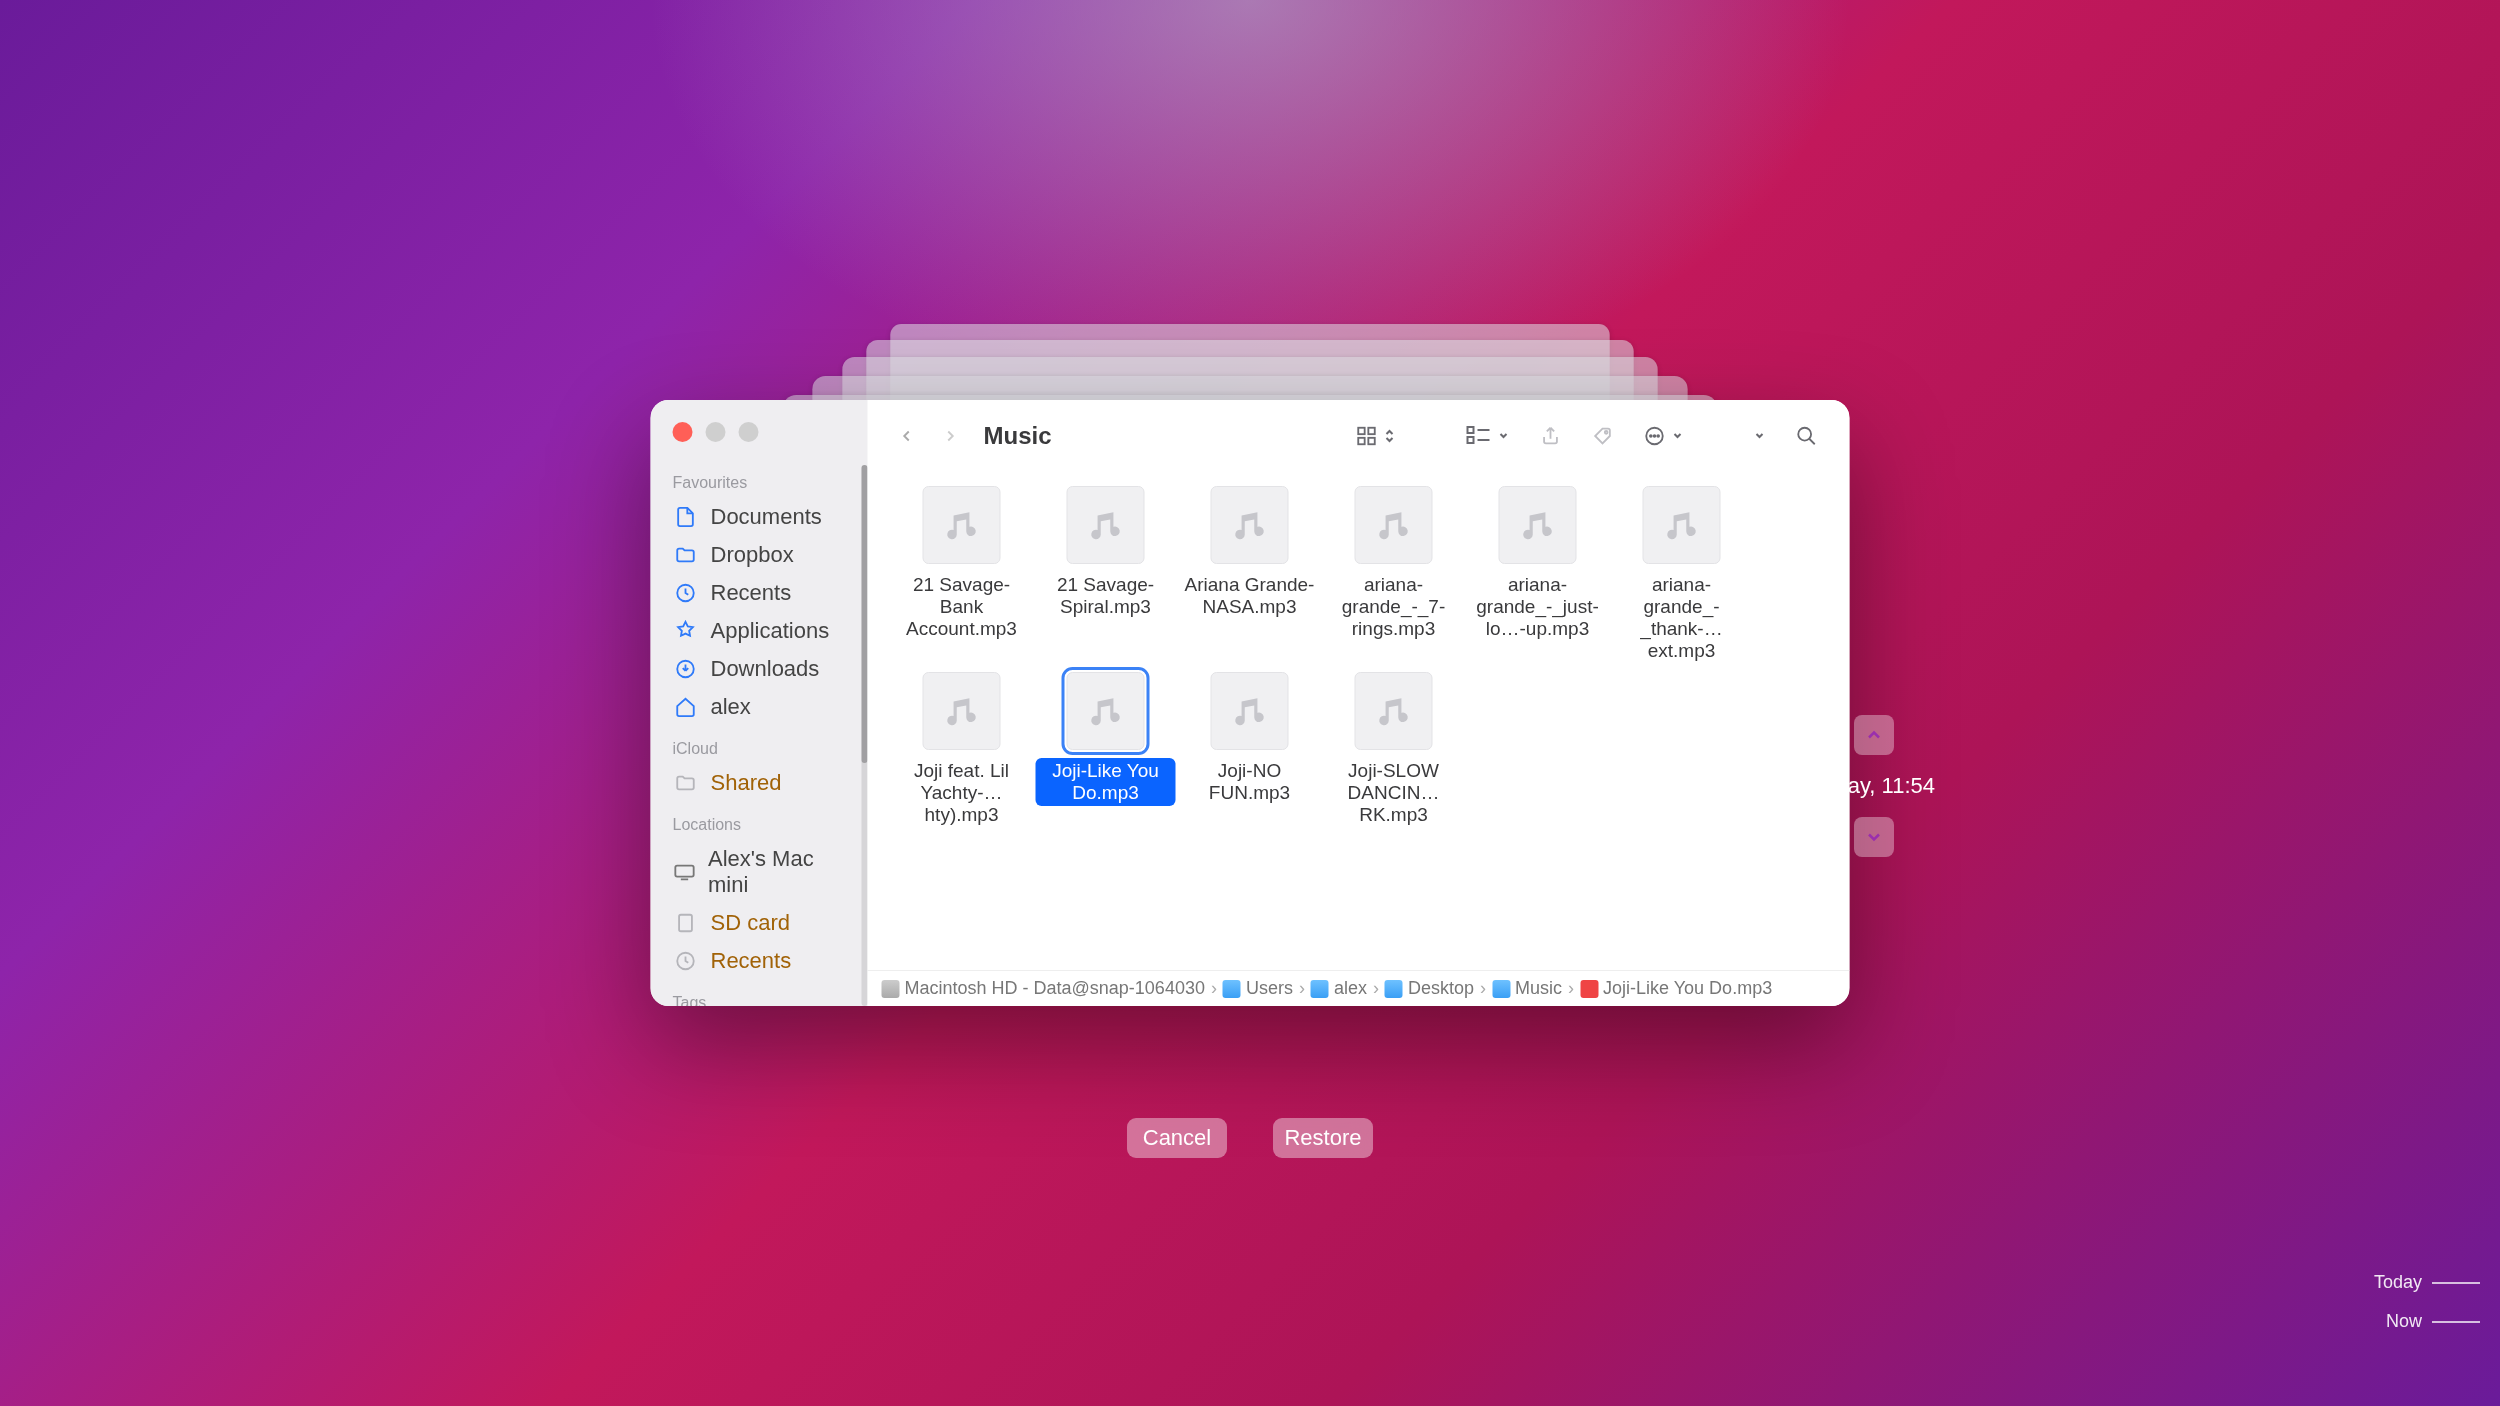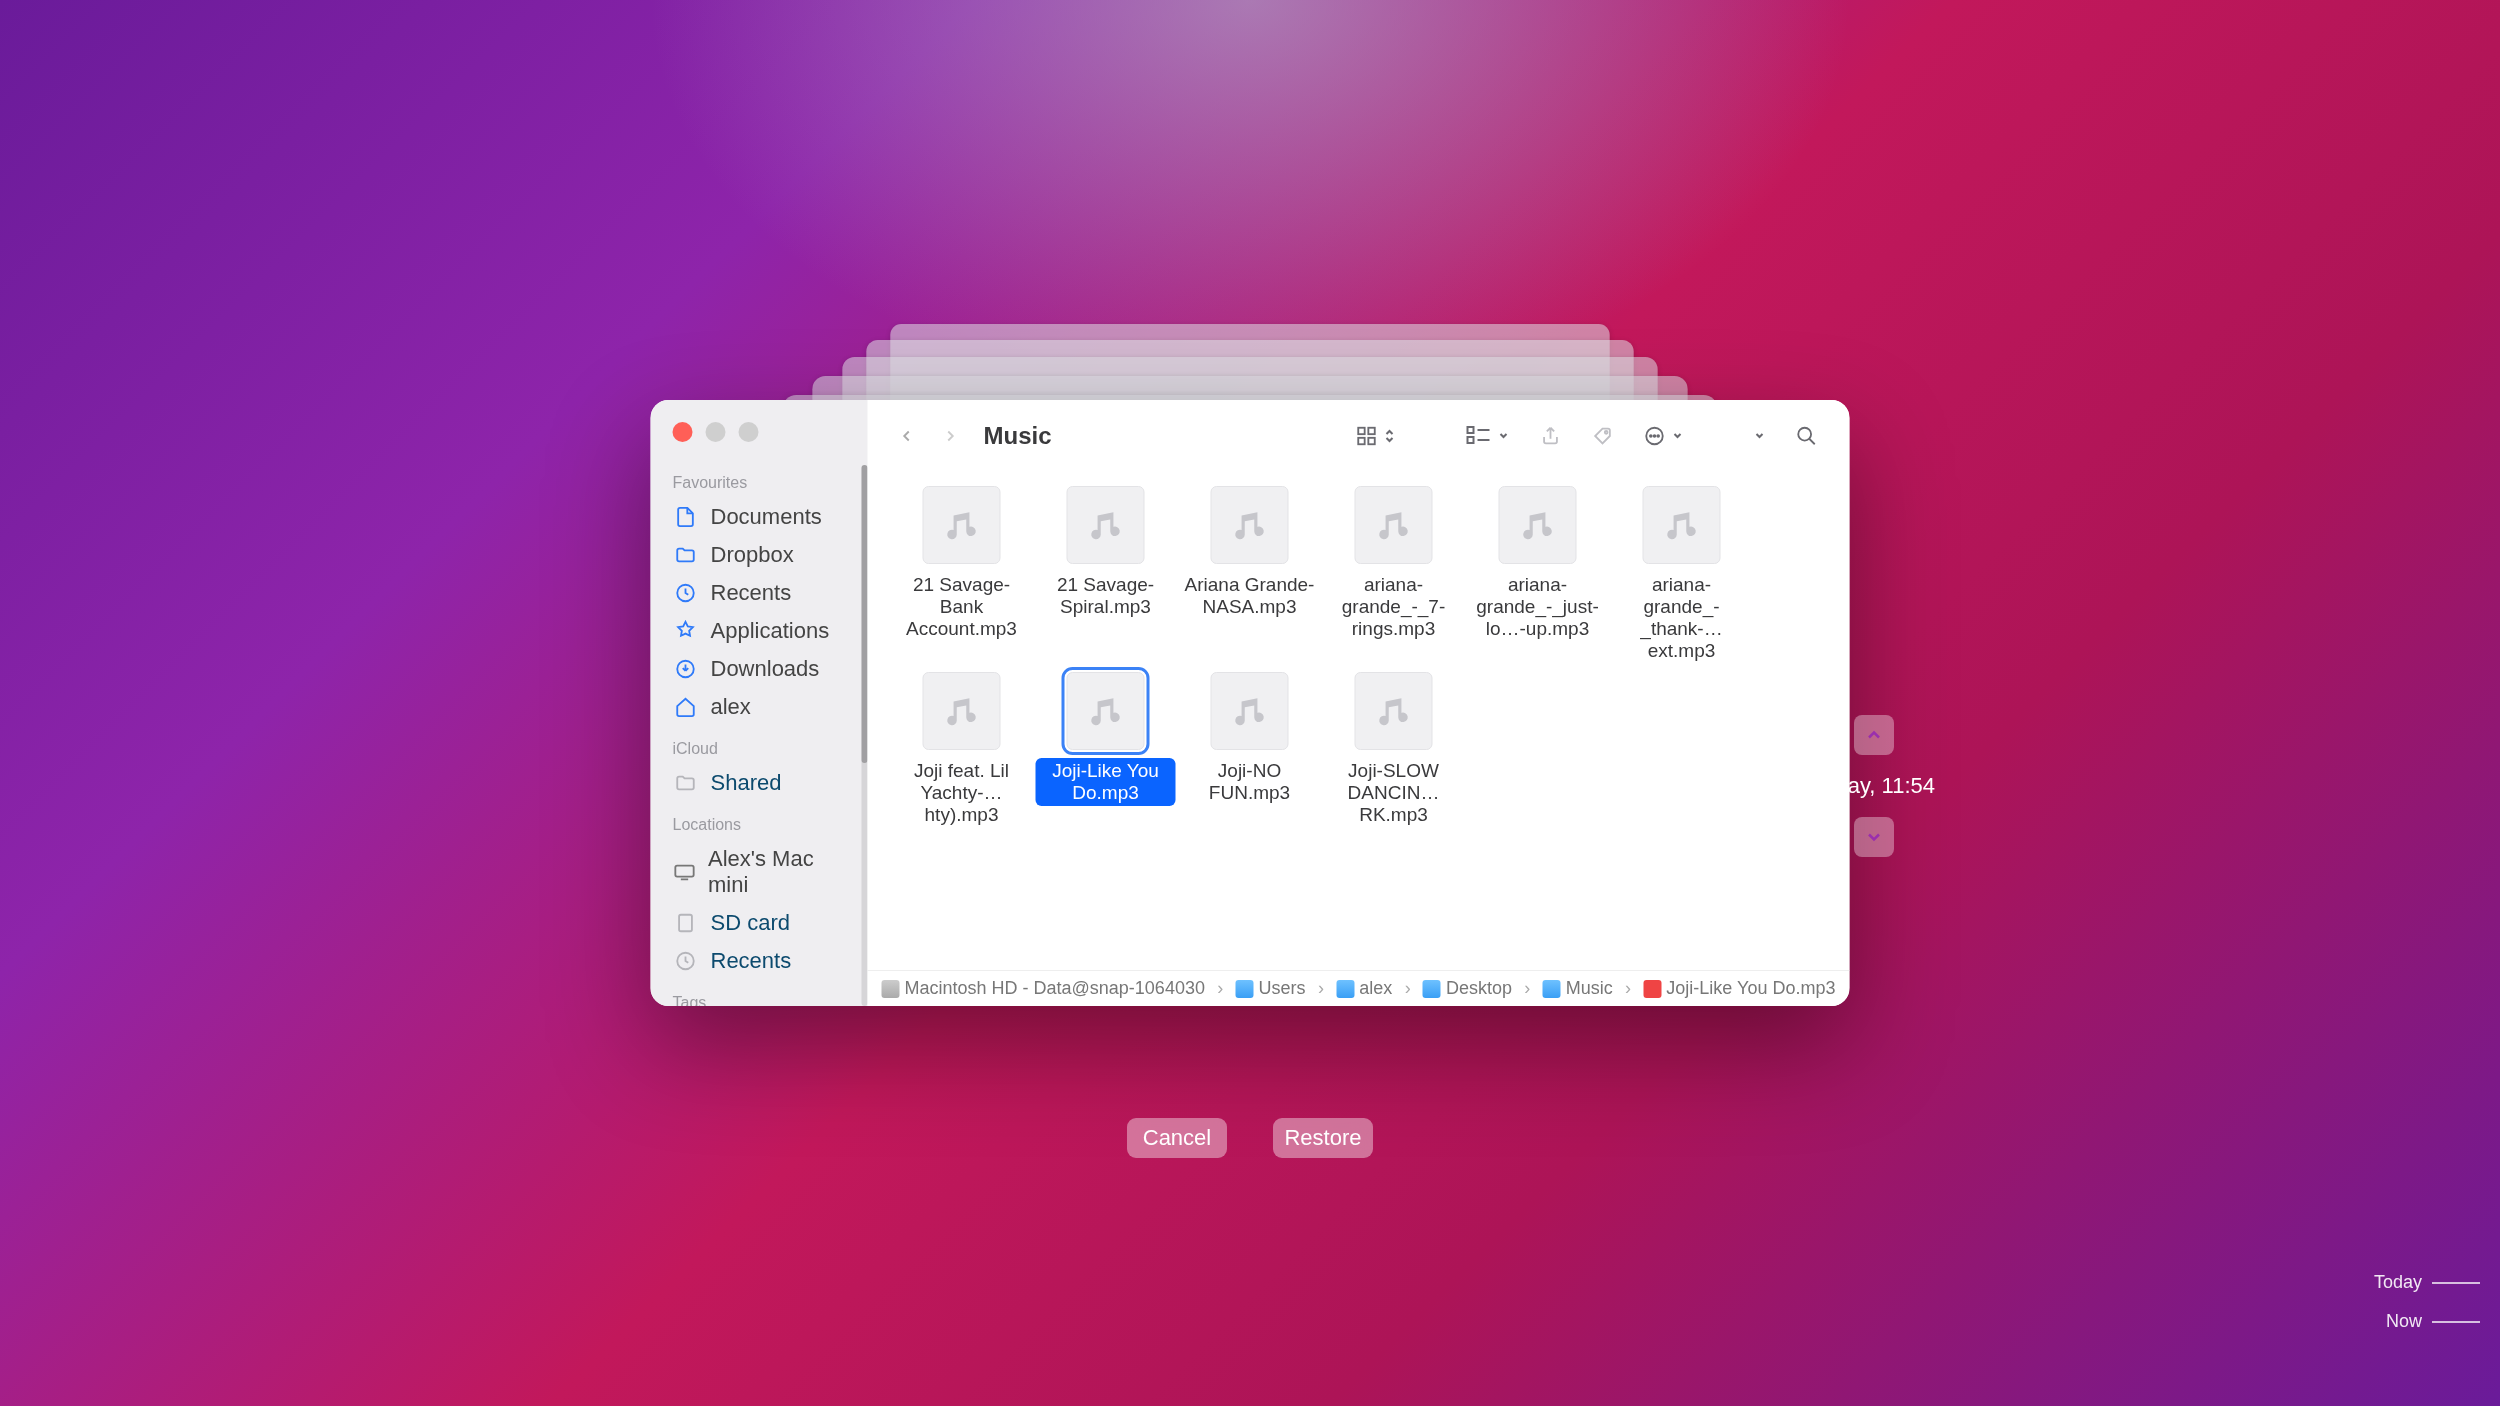--- a/index.html
+++ b/index.html
@@ -44,39 +44,39 @@
 
 .traffic { display: flex; gap: 13px; padding: 4px 0 18px 22px; }
 .traffic span { width: 20px; height: 20px; border-radius: 50%; }
 .tl-red { background: #ff5f57; }
 .tl-grey { background: #cfcfcf; }
 
 .sec-head { font-size: 16px; color: #9a9aa0; font-weight: 500; padding: 14px 22px 6px; }
 .side-item { display: flex; align-items: center; gap: 12px; padding: 6px 22px; font-size: 22px; cursor: default; }
 .side-item .ic { width: 26px; height: 26px; display:flex; align-items:center; justify-content:center; }
 .side-item.blue .ic { color: #2f7af9; }
-.side-item.dim { color: #0c4a6e; }
+.side-item.dim { color: #a16207; }
 .side-item.dim .ic { color: #b5b5ba; }
 
 .main { flex: 1; background: #fff; display: flex; flex-direction: column; }
 .toolbar { height: 72px; display: flex; align-items: center; padding: 0 24px; gap: 14px; color: #7a7a80; }
 .nav-btn { width: 30px; height: 30px; display:flex; align-items:center; justify-content:center; cursor:default; }
 .title { font-size: 24px; font-weight: 600; color: #3a3a3c; margin-left: 4px; }
 .spacer { flex: 1; }
 .tool { height: 32px; display:flex; align-items:center; justify-content:center; gap:6px; color:#6a6a70; padding: 0 8px; }
 
 .content { flex: 1; padding: 14px 22px 0 22px; overflow: auto; }
 .grid { display: grid; grid-template-columns: repeat(6, 144px); gap: 0; justify-content: start; }
 .cell { width: 144px; display: flex; flex-direction: column; align-items: center; margin-bottom: 8px; }
 .thumb { width: 78px; height: 78px; background: #f0f0f2; border: 1px solid #e3e3e6; border-radius: 6px; display:flex; align-items:center; justify-content:center; margin-bottom: 8px; }
 .thumb.sel { outline: 3px solid #3b82f6; outline-offset: 2px; }
 .fname { font-size: 19px; line-height: 22px; text-align: center; color: #3a3a3c; word-break: break-word; width: 140px; padding: 2px 3px; }
 .fname.sel { background: #0a64ff; color: #fff; border-radius: 6px; }
 
-.pathbar { height: 36px; border-top: 1px solid #eee; display: flex; align-items: center; padding: 0 14px; gap: 6px; color: #777; font-size: 18px; justify-content: space-between; }
+.pathbar { height: 36px; border-top: 1px solid #eee; display: flex; align-items: center; padding: 0 14px; gap: 6px; color: #777; font-size: 18px; }
 .crumb { display: flex; align-items: center; gap: 5px; }
 .crumb-ic { width: 18px; height: 18px; border-radius: 3px; }
 .ci-hd { background: linear-gradient(#ccc,#aaa); }
 .ci-folder { background: linear-gradient(#6ec1ff,#3a9ff5); }
 .ci-mp3 { background: #ef4444; }
 .chev { color: #aaa; }
 
 .footer-btns { position: absolute; left: 50%; transform: translateX(-50%); bottom: 248px; display: flex; gap: 46px; }
 .btn { width: 100px; height: 40px; border-radius: 9px; background: rgba(255,255,255,0.4); color: #fff; font-size: 22px; display:flex; align-items:center; justify-content:center; cursor:default; backdrop-filter: blur(10px); }
 

